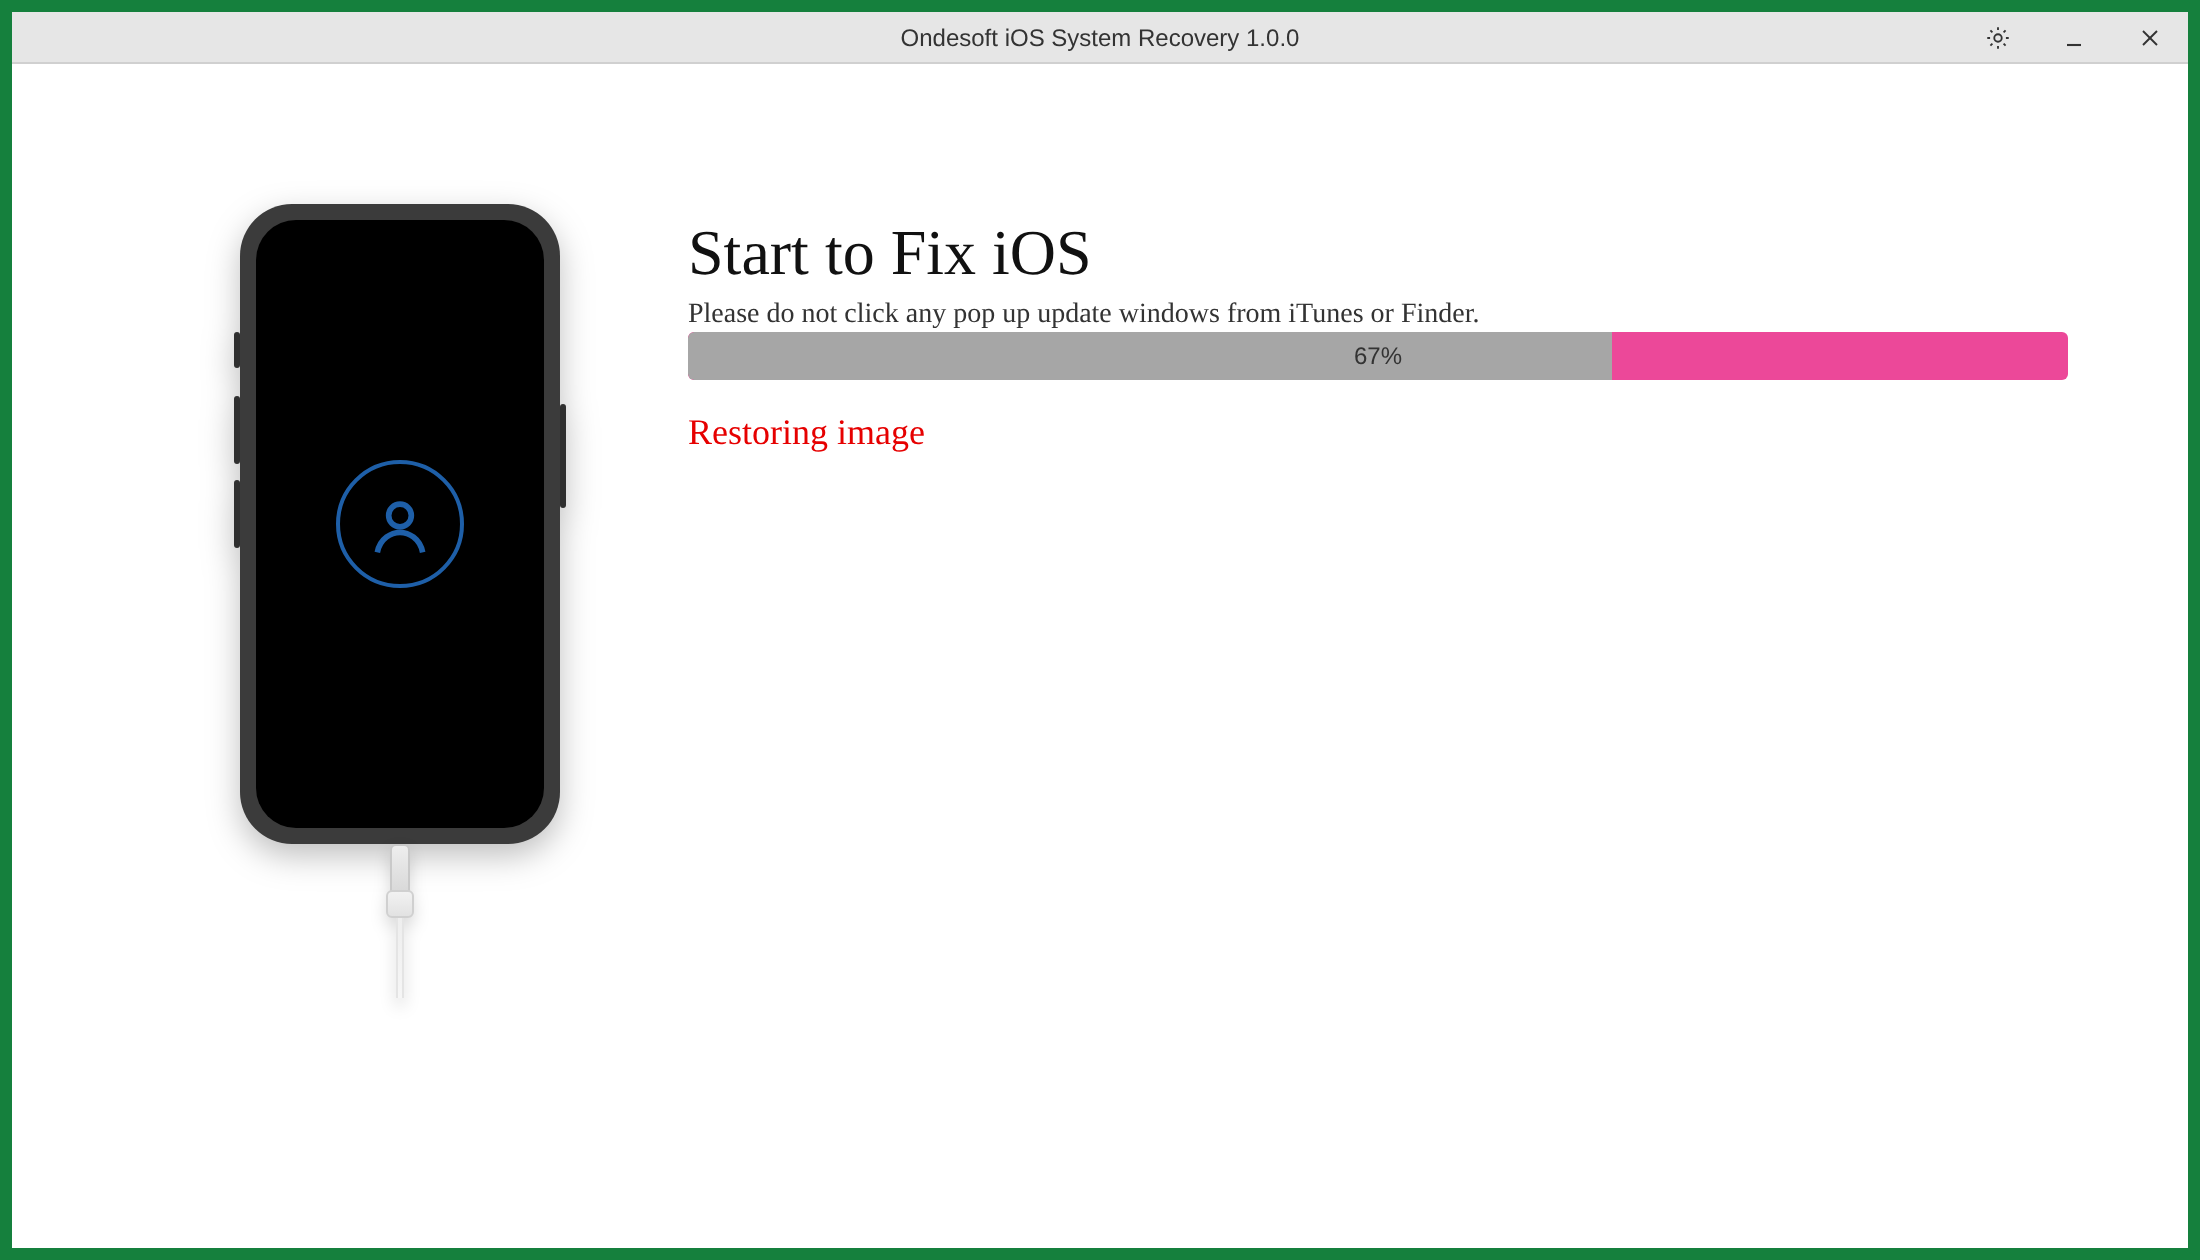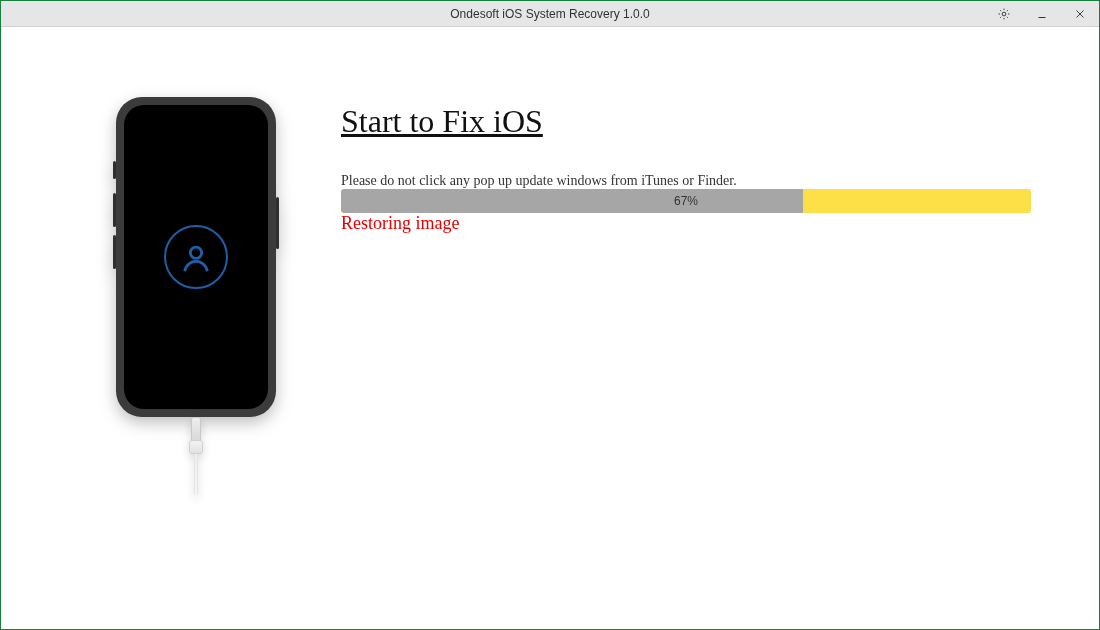--- a/index.html
+++ b/index.html
@@ -1,17 +1,17 @@
 <!DOCTYPE html>
 <html><head>
 <meta charset="utf-8">
 <style>
   * { box-sizing: border-box; margin: 0; padding: 0; }
   html, body { width: 1100px; height: 630px; font-family: "Times New Roman", Times, serif; background: #fff; }
-  .window { width: 1100px; height: 630px; border: 1px solid #15803d; background: #fff; display: flex; flex-direction: column; }
+  .window { width: 1100px; height: 630px; border: 6px solid #15803d; background: #fff; display: flex; flex-direction: column; }
   .titlebar { height: 26px; background: #e6e6e6; border-bottom: 1px solid #d0d0d0; display: flex; align-items: center; position: relative; }
   .titlebar-title { position: absolute; left: 0; right: 0; text-align: center; font-size: 12px; font-family: Arial, sans-serif; color: #333; pointer-events: none; }
   .titlebar-controls { position: absolute; right: 0; top: 0; height: 100%; display: flex; align-items: center; }
   .titlebar-btn { width: 38px; height: 26px; display: flex; align-items: center; justify-content: center; cursor: pointer; }
   .titlebar-btn svg { width: 14px; height: 14px; }
   .titlebar-btn.min svg, .titlebar-btn.gear svg, .titlebar-btn.close svg { stroke: #333; }
   .content { flex: 1; display: flex; flex-direction: row; padding: 40px 50px 0 50px; }
   .left-col { width: 290px; display: flex; flex-direction: column; align-items: center; padding-top: 30px; }
   .phone { width: 160px; height: 320px; position: relative; filter: drop-shadow(0 6px 8px rgba(0,0,0,0.25)); }
   .phone-frame { position: absolute; inset: 0; background: #3b3b3b; border-radius: 26px; }
@@ -22,27 +22,27 @@
   .phone-btn-left2 { left: -3px; top: 96px; width: 3px; height: 34px; }
   .phone-btn-left3 { left: -3px; top: 138px; width: 3px; height: 34px; }
   .phone-btn-right { right: -3px; top: 100px; width: 3px; height: 52px; }
   .user-circle { width: 64px; height: 64px; border: 2px solid #1e5fa8; border-radius: 50%; display: flex; align-items: center; justify-content: center; }
   .user-circle svg { width: 34px; height: 34px; stroke: #1e5fa8; fill: none; stroke-width: 2; }
   .cable { width: 14px; display: flex; flex-direction: column; align-items: center; filter: drop-shadow(0 4px 4px rgba(0,0,0,0.15)); }
   .cable-plug { width: 10px; height: 24px; background: linear-gradient(#eee,#d9d9d9); border-radius: 3px 3px 1px 1px; border: 1px solid #c9c9c9; }
   .cable-neck { width: 14px; height: 14px; background: linear-gradient(#f2f2f2,#e2e2e2); border: 1px solid #d0d0d0; border-radius: 3px; margin-top: -1px; }
   .cable-wire { width: 4px; height: 40px; background: linear-gradient(#eee,#f6f6f6); border-left: 1px solid #e4e4e4; border-right: 1px solid #e4e4e4; }
   .right-col { flex: 1; padding-top: 36px; padding-right: 10px; }
-  .heading { font-size: 32px; font-weight: 400; color: #111; margin-bottom: 33px; text-decoration: underline; }
+  .heading { font-size: 32px; font-weight: 400; color: #111; margin-bottom: 5px; }
   .subheading { font-size: 18px; color: #222; margin-bottom: 20px; }
   .note { font-size: 14px; color: #333; }
-  .progress-wrap { width: 690px; height: 24px; background: #fde047; border-radius: 3px; position: relative; overflow: hidden; }
+  .progress-wrap { width: 690px; height: 24px; background: #ec4899; border-radius: 3px; position: relative; overflow: hidden; }
   .progress-fill { height: 100%; background: #a6a6a6; border-radius: 3px 0 0 3px; }
   .progress-label { position: absolute; left: 0; right: 0; top: 0; bottom: 0; display: flex; align-items: center; justify-content: center; font-size: 12px; font-family: Arial, sans-serif; color: #333; }
-  .status { font-size: 18px; color: #e60000; }
+  .status { font-size: 18px; color: #e60000; margin-top: 16px; }
 </style>
 </head>
 <body>
 
 <div class="window">
 
   <div class="titlebar">
     <div class="titlebar-title">Ondesoft iOS System Recovery 1.0.0</div>
     <div class="titlebar-controls">
       <div class="titlebar-btn gear">

